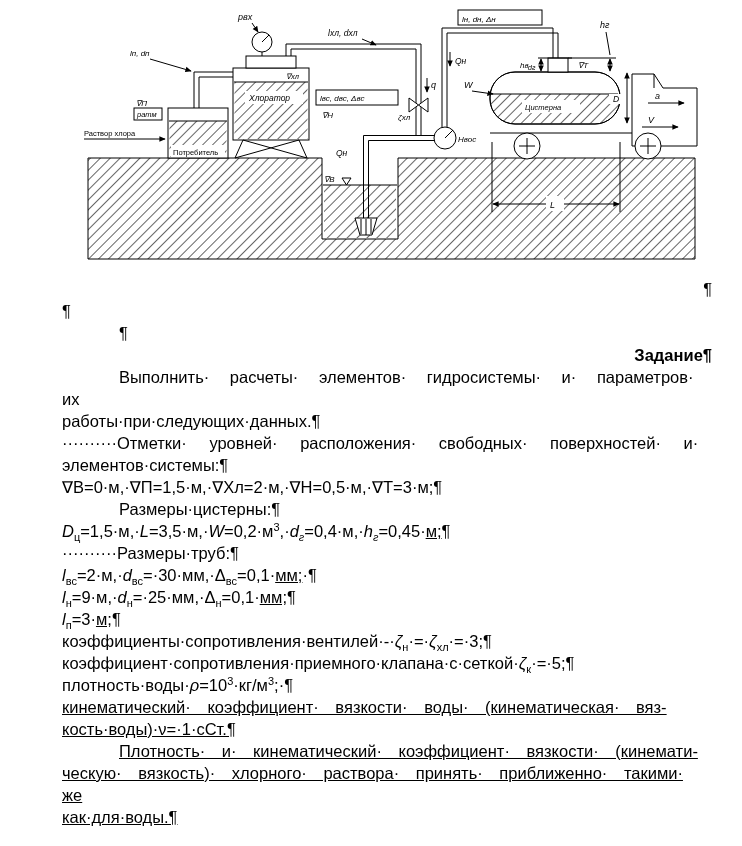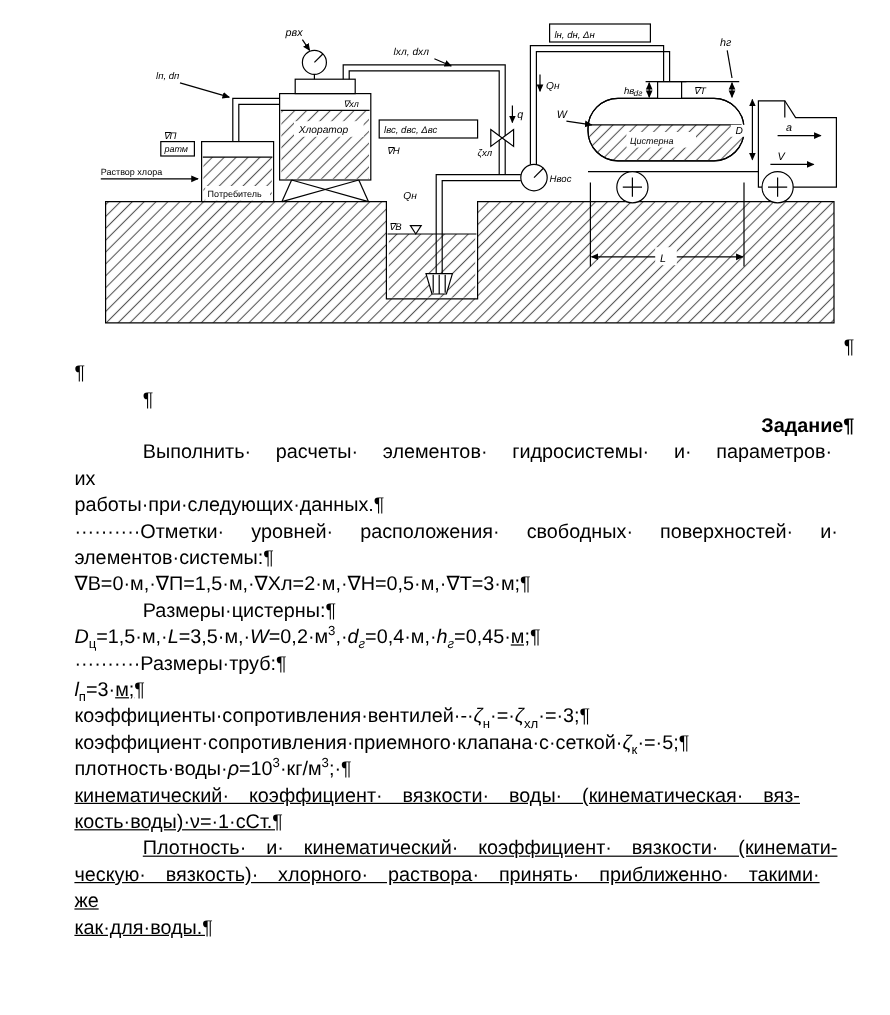--- a/index.html
+++ b/index.html
@@ -1,21 +1,21 @@
 <!DOCTYPE html>
 <html><head>
 <meta charset="utf-8">
 <style>
   * { box-sizing: border-box; }
   html, body { margin: 0; padding: 0; background: #ffffff; }
   .page {
     width: 742px; height: 846px; background: #fff; color: #000;
     font-family: "Liberation Sans", sans-serif; position: relative; overflow: hidden;
   }
-  .figure { padding-top: 16px; height: 278px; }
+  .figure { padding-top: 6px; height: 278px; }
   .page p {
     margin: 0; padding: 0 30px 0 62px;
     font-size: 16.5px; line-height: 22px; white-space: pre-line;
   }
   .page p.runs { white-space: normal; }
   .title { text-align: right; font-weight: bold; font-size: 17px; white-space: normal; }
   .right { text-align: right; }
   .ind { text-indent: 57px; }
   .sp16 { word-spacing: 16px; }
   .sp18 { word-spacing: 18px; }
@@ -189,20 +189,22 @@
   <p class="title">Задание¶</p>
 
   <p class="ind sp16">Выполнить· расчеты· элементов· гидросистемы· и· параметров· их
 работы·при·следующих·данных.¶</p>
   <p class="sp18">··········Отметки· уровней· расположения· свободных· поверхностей· и·
 элементов·системы:¶</p>
   <p>∇В=0·м,·∇П=1,5·м,·∇Хл=2·м,·∇Н=0,5·м,·∇Т=3·м;¶</p>
   <p class="ind">Размеры·цистерны:¶</p>
   <p class="runs"><span class="i">D</span><sub>ц</sub><span>=1,5·м,·</span><span class="i">L</span><span>=3,5·м,·</span><span class="i">W</span><span>=0,2·м</span><sup>3</sup><span>,·</span><span class="i">d</span><sub class="i">г</sub><span>=0,4·м,·</span><span class="i">h</span><sub class="i">г</sub><span>=0,45·</span><span class="u">м;</span><span>¶</span></p>
   <p>··········Размеры·труб:¶</p>
+  <p class="runs"><span class="i">l</span><sub>вс</sub><span>=2·м,·</span><span class="i">d</span><sub>вс</sub><span>=·30·мм,·Δ</span><sub>вс</sub><span>=0,1·</span><span class="u">мм;</span><span>·¶</span></p>
+  <p class="runs"><span class="i">l</span><sub>н</sub><span>=9·м,·</span><span class="i">d</span><sub>н</sub><span>=·25·мм,·Δ</span><sub>н</sub><span>=0,1·</span><span class="u">мм;</span><span>¶</span></p>
   <p class="runs"><span class="i">l</span><sub>п</sub><span>=3·</span><span class="u">м;</span><span>¶</span></p>
   <p class="runs"><span>коэффициенты·сопротивления·вентилей·-·</span><span class="i">ζ</span><sub>н</sub><span>·=·</span><span class="i">ζ</span><sub>хл</sub><span>·=·3;</span><span>¶</span></p>
   <p class="runs"><span>коэффициент·сопротивления·приемного·клапана·с·сеткой·</span><span class="i">ζ</span><sub>к</sub><span>·=·5;</span><span>¶</span></p>
   <p class="runs"><span>плотность·воды·</span><span class="i">ρ</span><span>=10</span><sup>3</sup><span>·кг/м</span><sup>3</sup><span>;·</span><span>¶</span></p>
   <p class="sp12">кинематический· коэффициент· вязкости· воды· (кинематическая· вяз-
 кость·воды)·ν=·1·сСт.¶</p>
   <p class="ind sp12">Плотность· и· кинематический· коэффициент· вязкости· (кинемати-
 ческую· вязкость)· хлорного· раствора· принять· приближенно· такими· же
 как·для·воды.¶</p>
 

